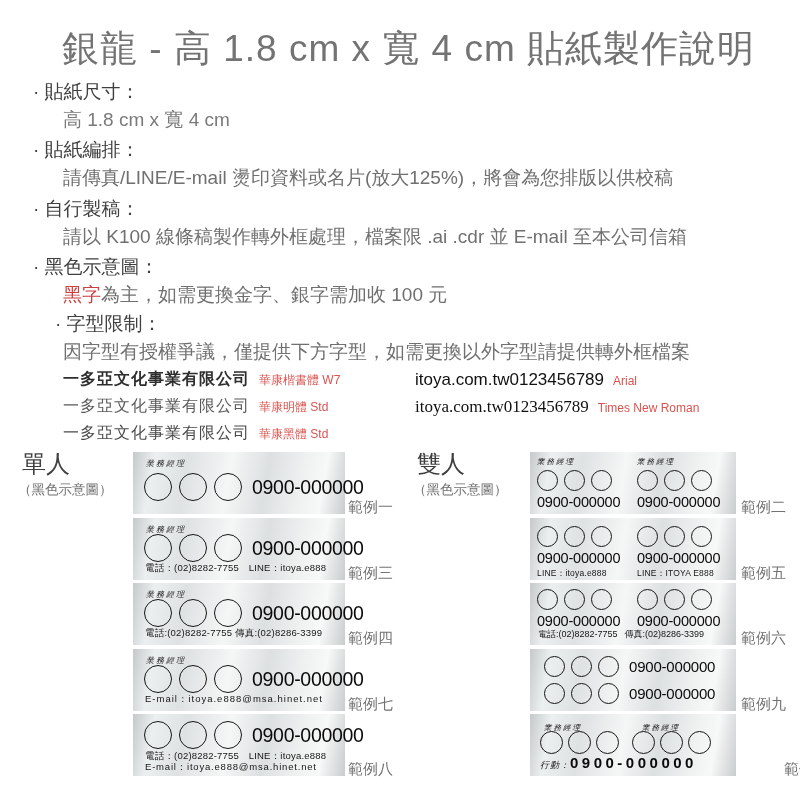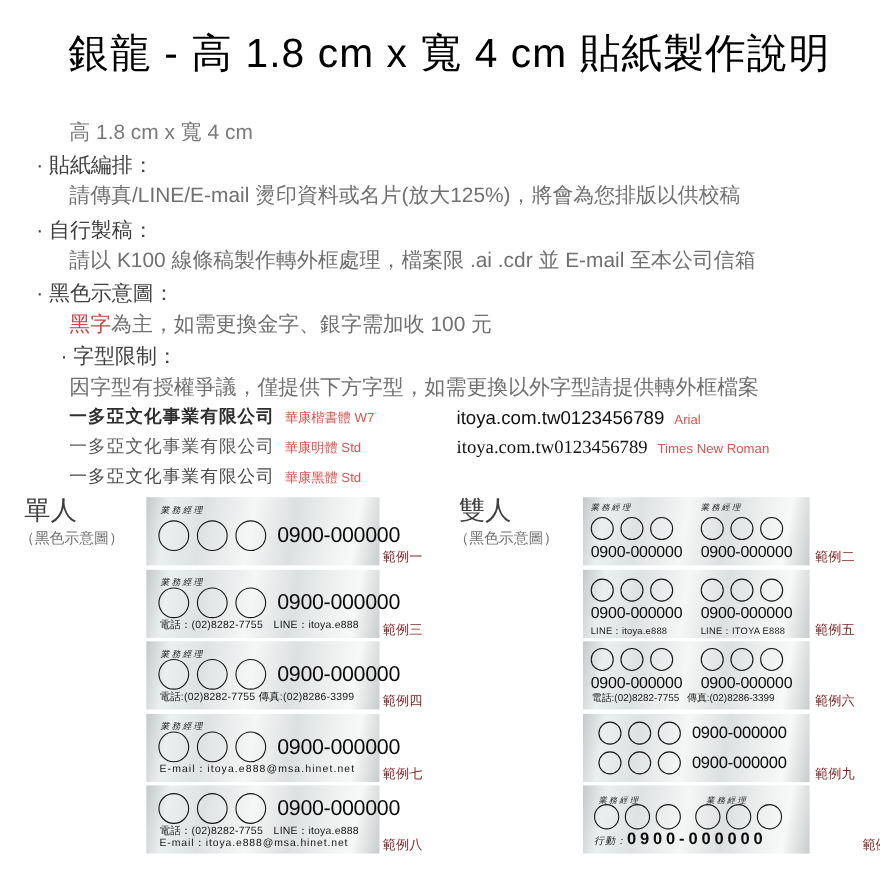--- a/index.html
+++ b/index.html
@@ -1,38 +1,38 @@
 <!DOCTYPE html>
 <html><head>
 <meta charset="utf-8">
 <style>
   html,body{margin:0;padding:0;background:#ffffff;}
   .page{position:relative;width:800px;height:800px;background:#fff;overflow:hidden;
         font-family:"Liberation Sans",sans-serif;}
   .abs{position:absolute;}
 
   
-  .title{left:62px;top:24px;font-size:37px;font-weight:500;color:#000000;letter-spacing:1px;white-space:nowrap;}
+  .title{left:62px;top:24px;font-size:37px;font-weight:500;color:#737373;letter-spacing:1px;white-space:nowrap;}
   .sec-h{left:33px;font-size:19px;font-weight:500;color:#3f3f3f;white-space:nowrap;}
   .sec-b{left:63px;font-size:19px;font-weight:400;color:#707070;white-space:nowrap;}
   .red{color:#cc4040;}
 
   
   .fsrow{white-space:nowrap;}
   .fs-kai{font-family:"Liberation Serif",serif;font-weight:bold;font-size:16px;color:#2e2e2e;letter-spacing:1px;}
   .fs-ming{font-family:"Liberation Serif",serif;font-size:16px;color:#5a5a5a;letter-spacing:1px;}
   .fs-hei{font-family:"Liberation Sans",sans-serif;font-size:16px;color:#4a4a4a;letter-spacing:1px;}
   .fs-arial{font-family:"Liberation Sans",sans-serif;font-size:17px;color:#111;}
   .fs-times{font-family:"Liberation Serif",serif;font-size:17px;color:#111;}
   .fs-label{color:#d9534f;font-size:12px;margin-left:9px;}
 
   
   .col-h{font-size:24px;color:#3f3f3f;font-weight:500;}
   .col-note{font-size:13.5px;color:#6f6f6f;}
-  .ex-label{font-size:12px;color:#7f1d1d;white-space:nowrap;}
+  .ex-label{font-size:15px;color:#737373;white-space:nowrap;}
 
   .sticker{position:absolute;height:62px;
      background:linear-gradient(100deg,#c6c9ca 0%,#eceff0 10%,#dfe2e3 25%,#f5f6f6 45%,#dde0e1 62%,#eff1f1 78%,#f7f8f8 88%,#c9cccd 100%);}
   .s-left{left:133px;width:212px;}
   .s-right{left:530px;width:206px;}
 
   .role{position:absolute;left:13px;top:6px;font-family:"Liberation Serif",serif;font-style:italic;
         font-size:8px;letter-spacing:2px;color:#1c1c1c;white-space:nowrap;}
   .mainrow{position:absolute;left:11px;display:flex;align-items:center;gap:7px;}
   .circ{width:28px;height:28px;border:1.6px solid #161616;border-radius:50%;box-sizing:border-box;flex:0 0 auto;background:transparent;}
@@ -55,20 +55,21 @@
   .mprefix{font-family:"Liberation Serif",serif;font-style:italic;font-size:9px;color:#161616;letter-spacing:1px;}
   .mnum{font-size:15px;font-weight:bold;color:#0a0a0a;letter-spacing:3.5px;}
 </style>
 </head>
 <body>
 
 <div class="page">
 
   <div class="abs title">銀龍 - 高 1.8 cm x 寬 4 cm 貼紙製作說明</div>
 
+  <div class="abs sec-h" style="top:79px">· 貼紙尺寸：</div>
   <div class="abs sec-b" style="top:107px;color:#7a7a7a">高 1.8 cm x 寬 4 cm</div>
 
   <div class="abs sec-h" style="top:137px">· 貼紙編排：</div>
   <div class="abs sec-b" style="top:165px">請傳真/LINE/E-mail 燙印資料或名片(放大125%)，將會為您排版以供校稿</div>
 
   <div class="abs sec-h" style="top:196px">· 自行製稿：</div>
   <div class="abs sec-b" style="top:224px">請以 K100 線條稿製作轉外框處理，檔案限 .ai .cdr 並 E-mail 至本公司信箱</div>
 
   <div class="abs sec-h" style="top:254px">· 黑色示意圖：</div>
   <div class="abs sec-b" style="top:282px"><span class="red">黑字</span><span>為主，如需更換金字、銀字需加收 100 元</span></div>

